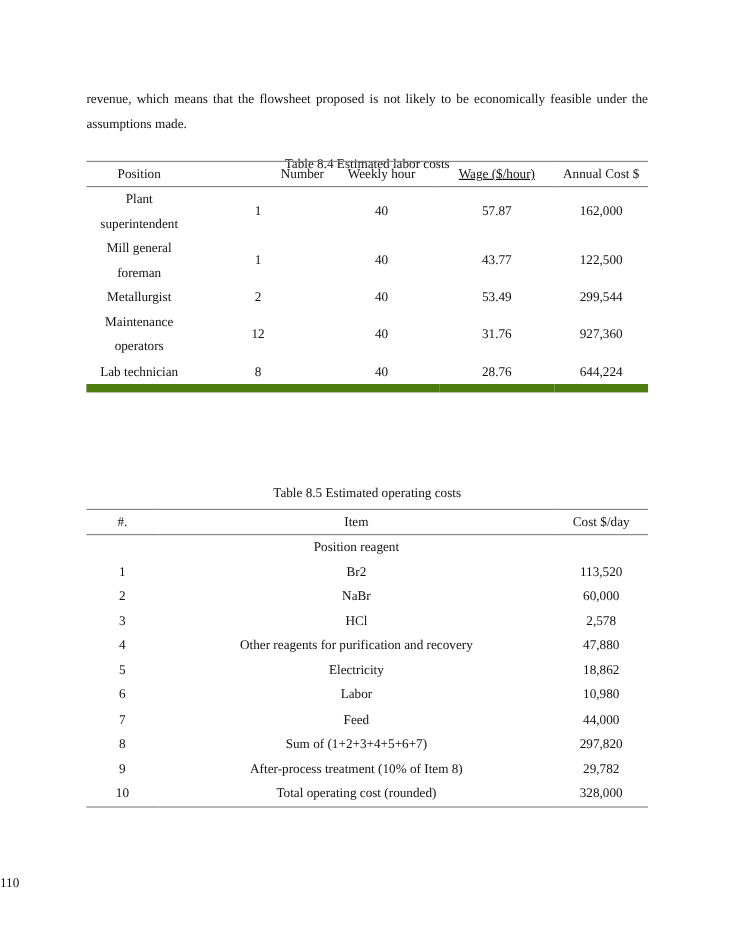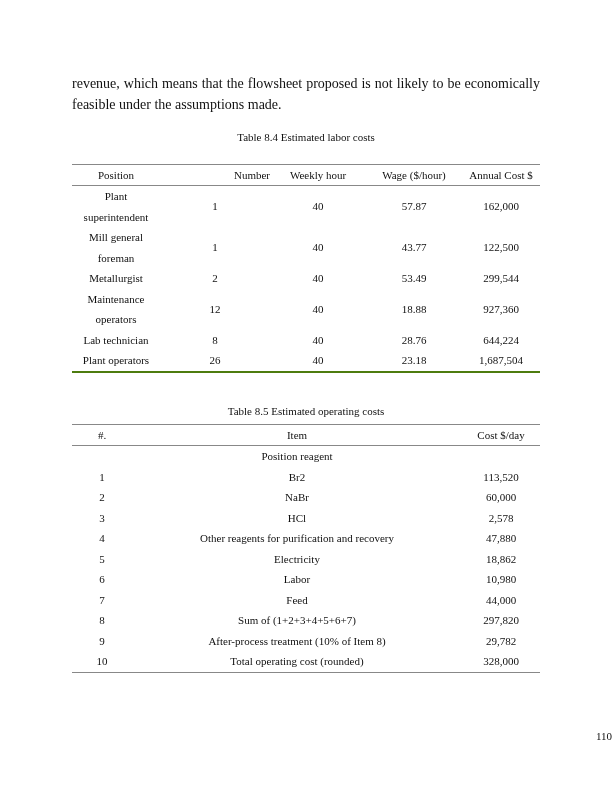--- a/index.html
+++ b/index.html
@@ -1,37 +1,37 @@
 <!DOCTYPE html>
 <html><head>
 <meta charset="utf-8">
 <style>
   html, body { margin: 0; padding: 0; background: #ffffff; }
   body { width: 612px; height: 792px; position: relative; overflow: hidden;
          font-family: "Liberation Serif", "DejaVu Serif", serif; color: #111; }
   .para { position: absolute; left: 72px; top: 73px; width: 468px;
-          font-size: 14px; line-height: 21px; text-align: justify; }
+          font-size: 11px; line-height: 21px; text-align: justify; }
   .caption { position: absolute; left: 72px; width: 468px; text-align: center; font-size: 11px; }
   table { position: absolute; left: 72px; width: 468px; border-collapse: collapse; font-size: 11px; }
   table td, table th { font-weight: normal; padding: 0; text-align: center; vertical-align: middle; }
-  .t1 { top: 164px; border-top: 1px solid #888; border-bottom: 2px solid #4d7c0f; }
+  .t1 { top: 134px; border-top: 1px solid #888; border-bottom: 7px solid #4d7c0f; }
   .t1 thead th { height: 20px; border-bottom: 1px solid #888; }
   .t1 tbody td { line-height: 20.5px; }
   .t1 .pos { width: 88px; }
   .t1 .num { width: 110px; text-align: right; }
   .t1 .wk { width: 96px; }
-  .t1 .wage { width: 96px; }
+  .t1 .wage { width: 96px; text-decoration: underline; }
   .t1 .ann { width: 78px; }
   .t2 { top: 424px; border-top: 1px solid #888; border-bottom: 1px solid #888; }
   .t2 thead th { height: 20px; border-bottom: 1px solid #888; }
   .t2 tbody td { line-height: 20.5px; }
   .t2 .idx { width: 60px; }
   .t2 .item { width: 330px; }
   .t2 .cost { width: 78px; }
-  .page-num { position: absolute; left: 0; width: 612px; top: 730px; text-align: right; font-size: 11px; }
+  .page-num { position: absolute; left: 0; width: 546px; top: 730px; text-align: left; font-size: 11px; }
 </style>
 </head>
 <body>
 
 <p class="para" style="margin:0">revenue, which means that the flowsheet proposed is not likely to be economically feasible under the assumptions made.</p>
 
 <div class="caption" style="top:131px">Table 8.4 Estimated labor costs</div>
 
 <table class="t1">
   <thead>
@@ -62,36 +62,29 @@
       <td class="pos">Metallurgist</td>
       <td>2</td>
       <td>40</td>
       <td>53.49</td>
       <td>299,544</td>
     </tr>
     <tr>
       <td class="pos">Maintenance operators</td>
       <td>12</td>
       <td>40</td>
-      <td>18.88</td>
+      <td>31.76</td>
       <td>927,360</td>
     </tr>
     <tr>
       <td class="pos">Lab technician</td>
       <td>8</td>
       <td>40</td>
       <td>28.76</td>
       <td>644,224</td>
-    </tr>
-    <tr>
-      <td class="pos">Plant operators</td>
-      <td>26</td>
-      <td>40</td>
-      <td>23.18</td>
-      <td>1,687,504</td>
     </tr>
   </tbody>
 </table>
 
 <div class="caption" style="top:405px">Table 8.5 Estimated operating costs</div>
 
 <table class="t2">
   <thead>
     <tr>
       <th class="idx">#.</th>

